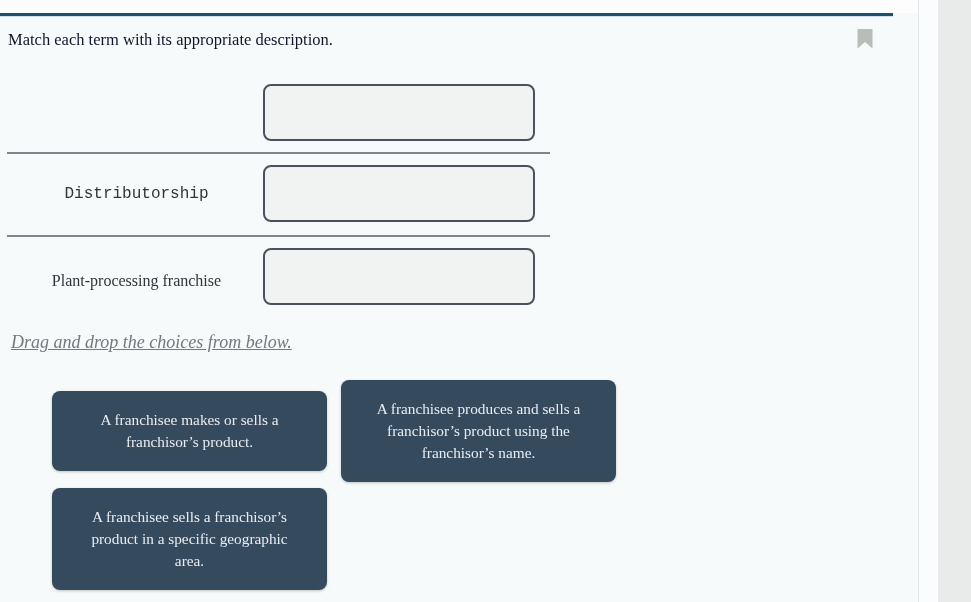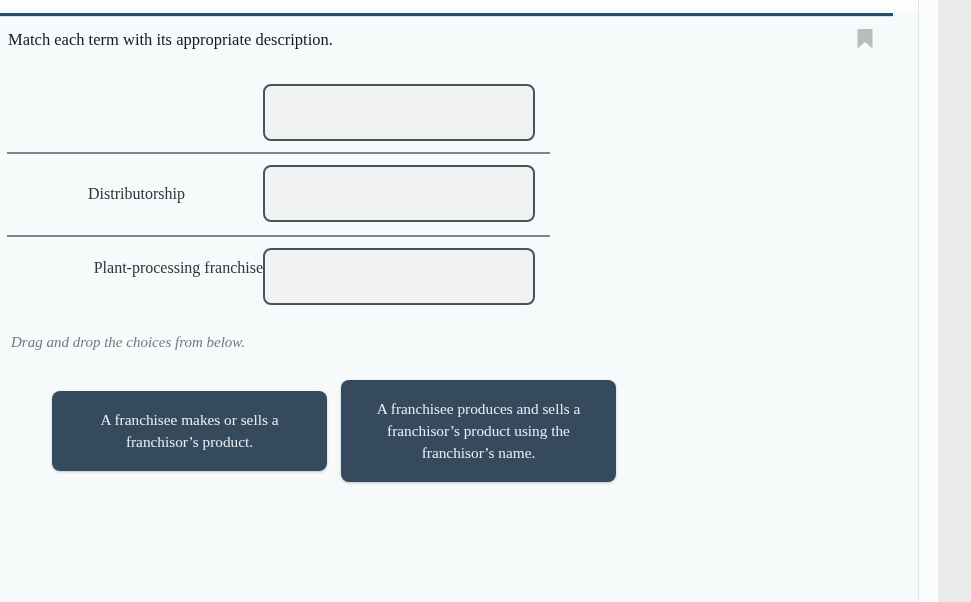--- a/index.html
+++ b/index.html
@@ -54,22 +54,22 @@
   .term-label {
     position: absolute;
     left: 10px;
     width: 253px;
     text-align: center;
     font-size: 16px;
     line-height: 22px;
     color: #2f353a;
   }
   .term-1 { top: 101px; }
-  .term-2 { top: 183px; }
-  .term-3 { top: 257px; text-align: right; }
+  .term-2 { top: 183px; font-family: Liberation Mono, monospace; }
+  .term-3 { top: 270px; }
   .drop-zone {
     position: absolute;
     left: 263px;
     width: 272px; height: 57px;
     box-sizing: border-box;
     background: #f1f2f2;
     border: 2px solid #49525e;
     border-radius: 8px;
   }
   .zone-1 { top: 84px; }
@@ -80,23 +80,24 @@
     left: 7px;
     width: 543px; height: 1.5px;
     background: #7e868d;
   }
   .div-1 { top: 152px; }
   .div-2 { top: 235px; }
   .instruction {
     position: absolute;
     left: 11px; top: 331px;
     font-style: italic;
-    font-size: 15px;
+    font-size: 18px;
     line-height: 22px;
     color: #74797f;
+    text-decoration: underline;
   }
   .choices {
     position: absolute;
     left: 52px; top: 380px;
     width: 580px;
     display: flex;
     flex-wrap: wrap;
     align-items: center;
     gap: 6px 14px;
   }
@@ -143,16 +144,19 @@
   <div class="drop-zone zone-3"></div>
 
   <div class="instruction">Drag and drop the choices from below.</div>
 
   <div class="choices">
     <div class="choice-card">A franchisee makes or sells a
 franchisor’s product.</div>
     <div class="choice-card">A franchisee produces and sells a
 franchisor’s product using the
 franchisor’s name.</div>
+    <div class="choice-card">A franchisee sells a franchisor’s
+product in a specific geographic
+area.</div>
   </div>
 </div>
 
 <div class="gutter"></div>
 
 </body></html>

